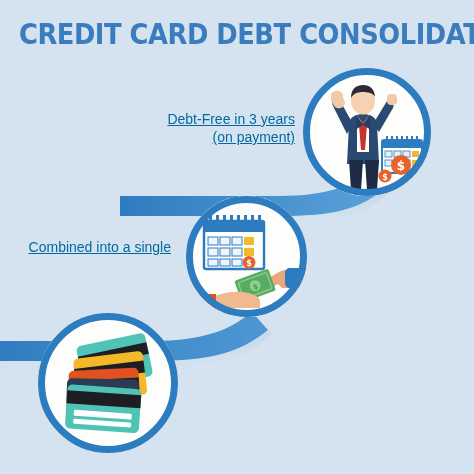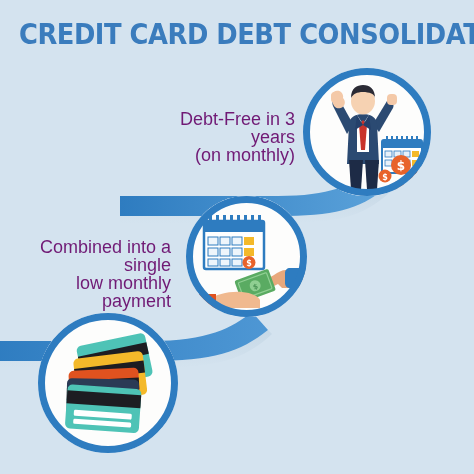--- a/index.html
+++ b/index.html
@@ -70,24 +70,25 @@
     background: #fdfdfc;
   }
 
   #circle-top      { left: 303px; top: 68px;  width: 128px; height: 128px; }
   #circle-middle   { left: 186px; top: 196px; width: 121px; height: 121px; }
   #circle-bottom   { left: 38px;  top: 313px; width: 140px; height: 140px; }
 
   
   .label {
     position: absolute;
-    color: #701a75;
+    color: #0369a1;
     font-family: "Liberation Sans", sans-serif;
-    font-size: 18px;
+    font-size: 14px;
     line-height: 18px;
+    text-decoration: underline;
   }
   #label-top {
     left: 140px;
     top: 110px;
     width: 155px;
     text-align: right;
   }
   #label-middle {
     left: 8px;
     top: 238px;
@@ -295,22 +296,21 @@
           <rect x="38" y="99" width="58" height="6" rx="1.5" fill="#ffffff"></rect>
           <rect x="38" y="108" width="58" height="5" rx="1.5" fill="#ffffff"></rect>
         </g>
       </svg>
     </div>
     <div class="ring-outer" style="left:0;top:0;width:140px;height:140px;"></div>
   </div>
 
   <div class="label" id="label-top">
     <span class="label-line">Debt-Free in 3 years</span>
-    <span class="label-line">(on monthly)</span>
+    <span class="label-line">(on payment)</span>
   </div>
 
   <div class="label" id="label-middle">
     <span class="label-line">Combined into a single</span>
-    <span class="label-line">low monthly payment</span>
   </div>
 
 
 </div>
 
 </body></html>

